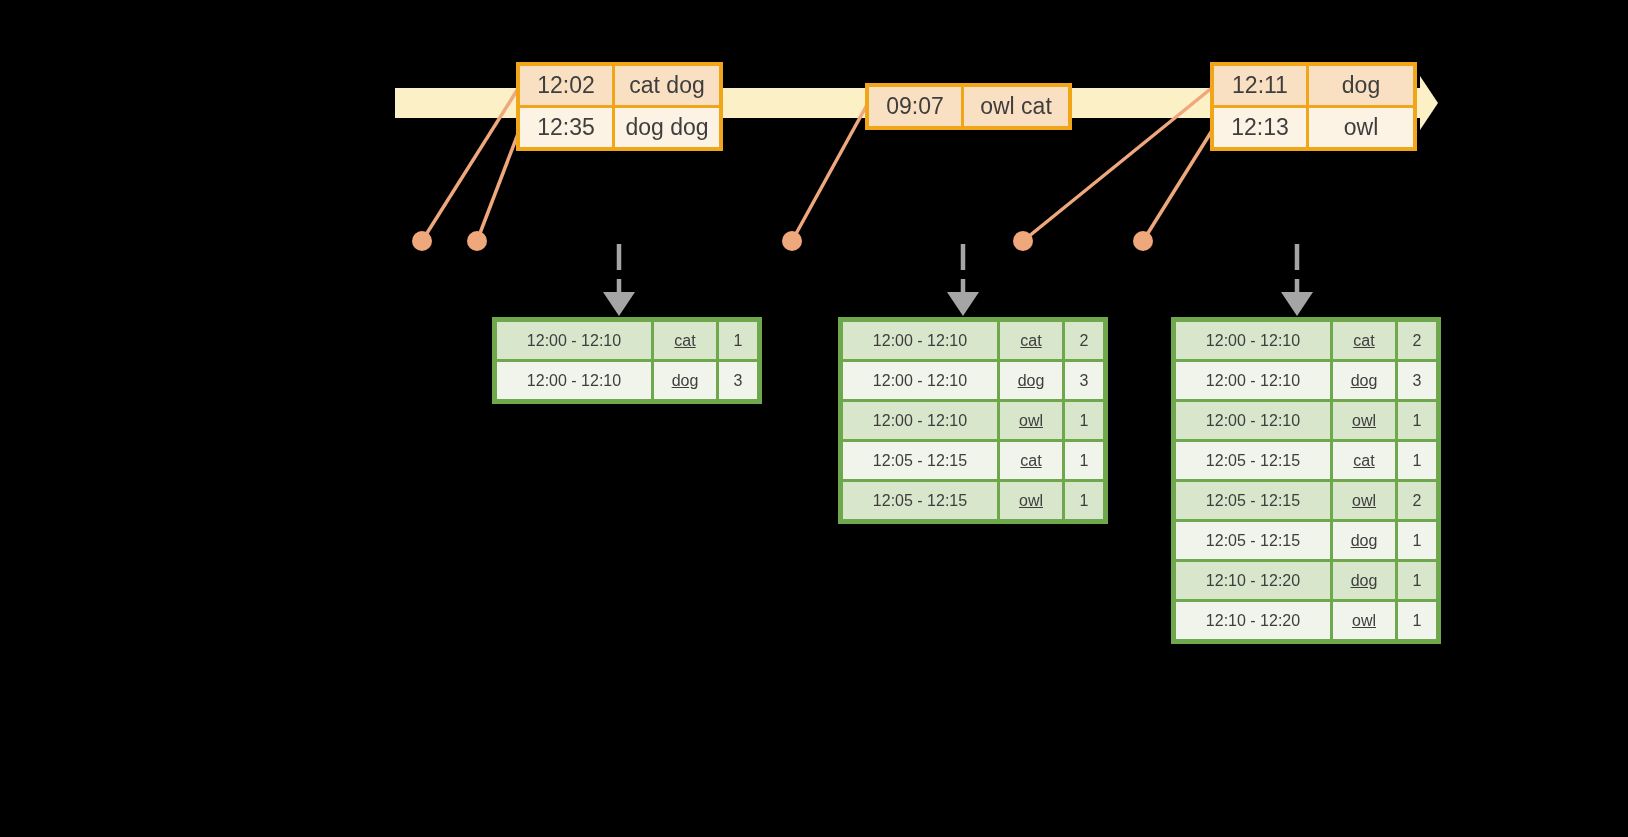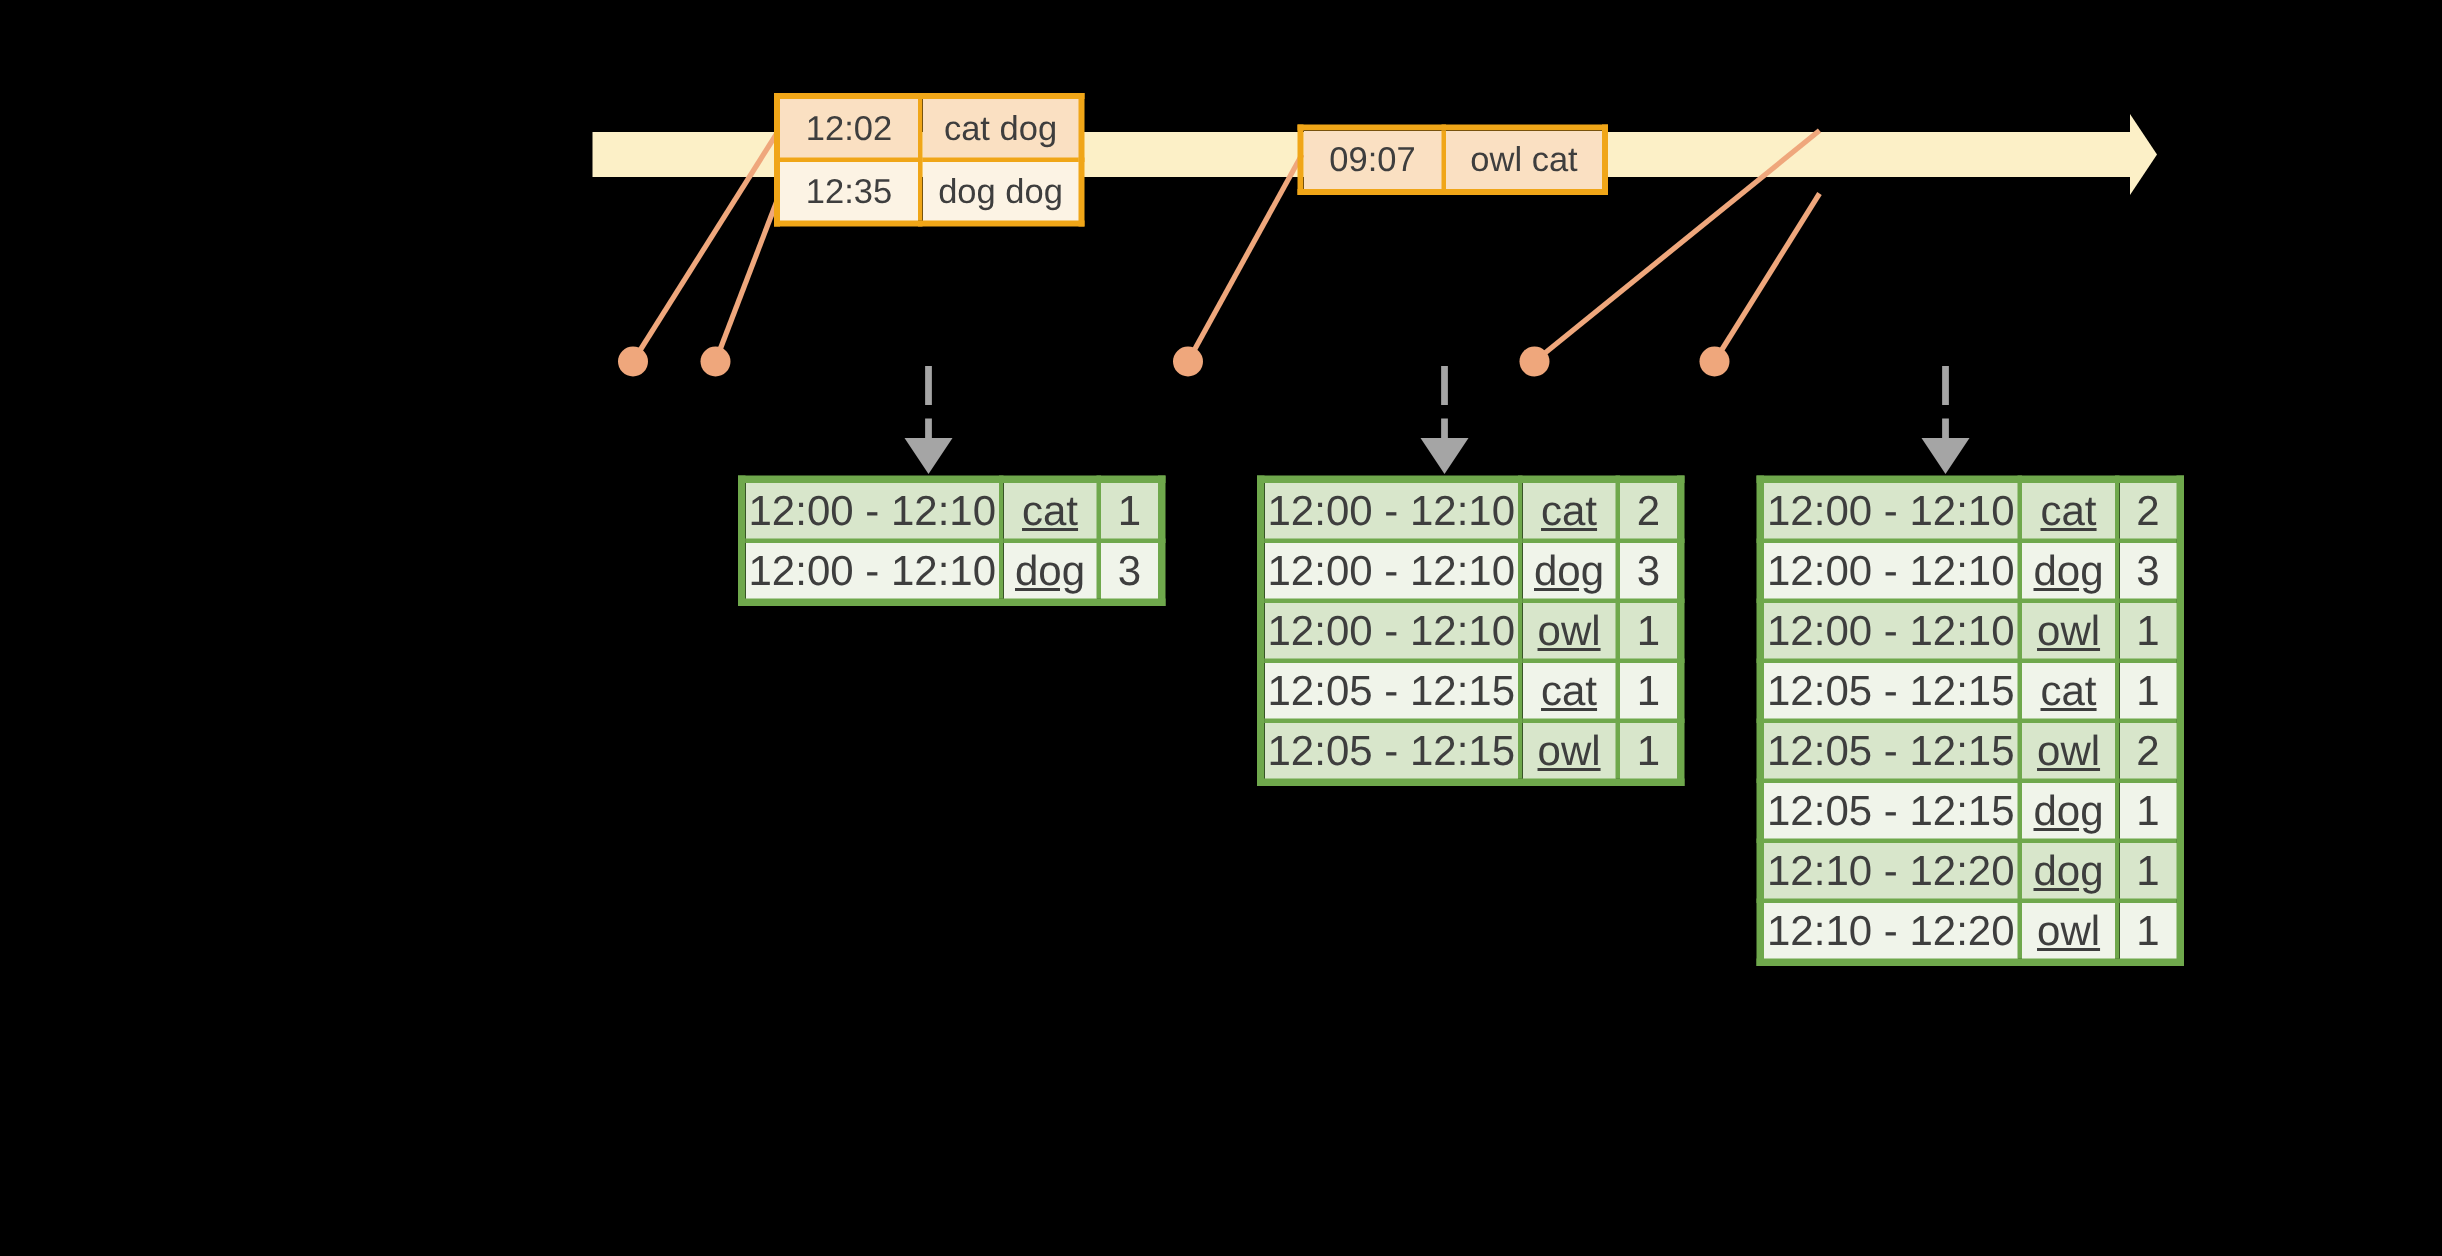--- a/index.html
+++ b/index.html
@@ -28,21 +28,21 @@
     border: 3px solid var(--event-border);
     height: 39px; padding: 0 4px;
     text-align: center; vertical-align: middle;
     white-space: nowrap; overflow: hidden;
   }
   .event-table tr:nth-child(odd) td { background: var(--event-row-peach); }
   .event-table tr:nth-child(even) td { background: var(--event-row-cream); }
   .c-time  { width: 84px; }
   .c-words { width: 96px; }
   
-  .result-table { border: 5px solid var(--result-border); font-size: 28px; }
+  .result-table { border: 5px solid var(--result-border); font-size: 16px; }
   .result-table td {
     border: 3px solid var(--result-border);
     height: 37px; padding: 0 2px;
     text-align: center; vertical-align: middle;
     white-space: nowrap; overflow: hidden;
   }
   .result-table tr:nth-child(odd) td  { background: var(--result-row-dark); }
   .result-table tr:nth-child(even) td { background: var(--result-row-light); }
   .c-window { width: 150px; }
   .c-word   { width: 58px; text-decoration: underline; }
@@ -107,20 +107,32 @@
 
   <table class="event-table" style="left:865px; top:83px">
     <tbody>
         <tr>
         <td class="c-time">09:07</td>
         <td class="c-words">owl cat</td>
       </tr>
       </tbody>
   </table>
 
+  <table class="event-table" style="left:1210px; top:62px">
+    <tbody>
+        <tr>
+        <td class="c-time">12:11</td>
+        <td class="c-words">dog</td>
+      </tr>
+        <tr>
+        <td class="c-time">12:13</td>
+        <td class="c-words">owl</td>
+      </tr>
+      </tbody>
+  </table>
 
   <table class="result-table" style="left:492px; top:317px">
     <tbody>
         <tr>
         <td class="c-window">12:00 - 12:10</td>
         <td class="c-word">cat</td>
         <td class="c-count">1</td>
       </tr>
         <tr>
         <td class="c-window">12:00 - 12:10</td>

